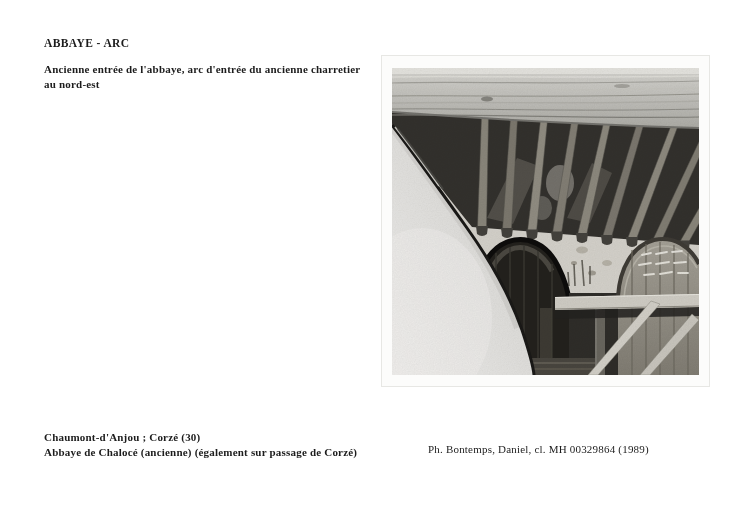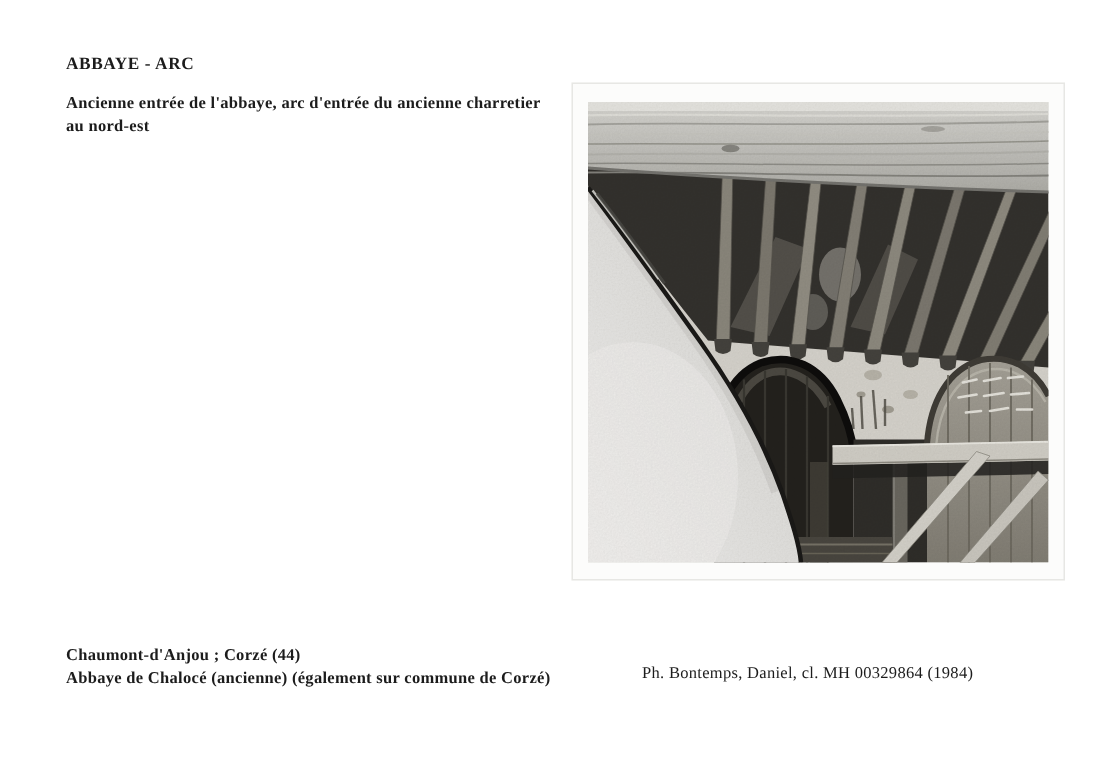--- a/index.html
+++ b/index.html
@@ -201,19 +201,19 @@
         <path d="M0,57 C22,86 45,118 75,160 C100,195 118,228 130,262 C136,280 141,295 142,307" fill="none" stroke="#1b1a18" stroke-width="3"></path>
         <path d="M3,59 C18,78 32,97 47,118" fill="none" stroke="#d8d7d2" stroke-width="1.5" opacity="0.9"></path>
         <path d="M6,61 C21,80 35,99 51,121" fill="none" stroke="#4a4944" stroke-width="2" opacity="0.85"></path>
       </g>
 
       <rect x="0" y="0" width="307" height="307" filter="url(#grain)" opacity="0.06"></rect>
     </svg>
   </figure>
 
   <div class="loc">
-    <div>Chaumont-d'Anjou ; Corzé (44)</div>
-    <div>Abbaye de Chalocé (ancienne) (également sur commune de Corzé)</div>
+    <div>Chaumont-d'Anjou ; Corzé (30)</div>
+    <div>Abbaye de Chalocé (ancienne) (également sur passage de Corzé)</div>
   </div>
 
-  <div class="credit">Ph. Bontemps, Daniel, cl. MH 00329864 (1984)</div>
+  <div class="credit">Ph. Bontemps, Daniel, cl. MH 00329864 (1989)</div>
 
 </div>
 
 </body></html>

